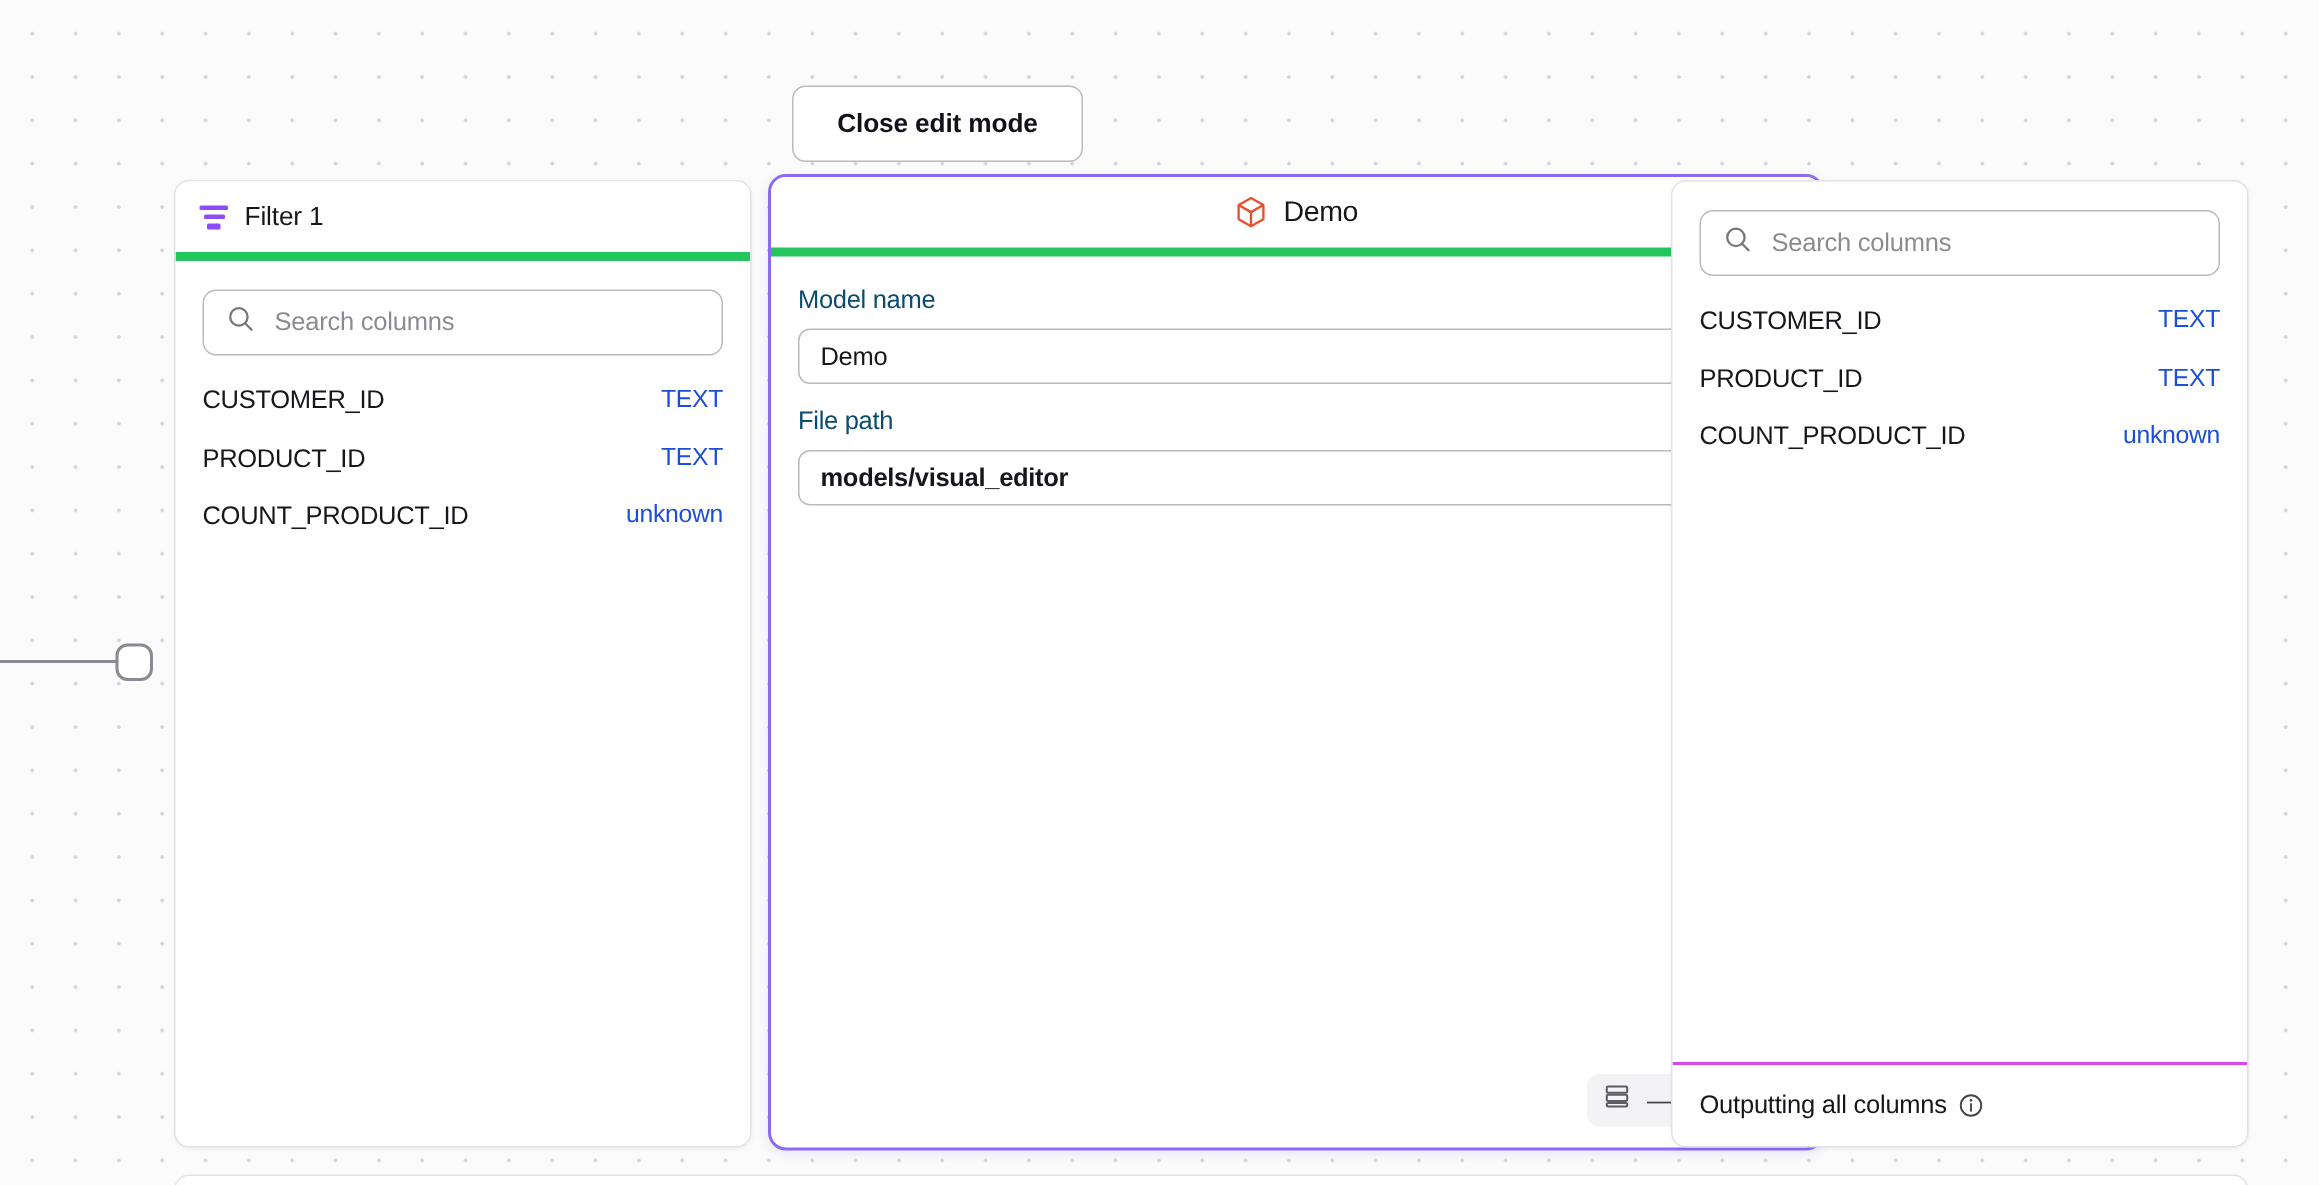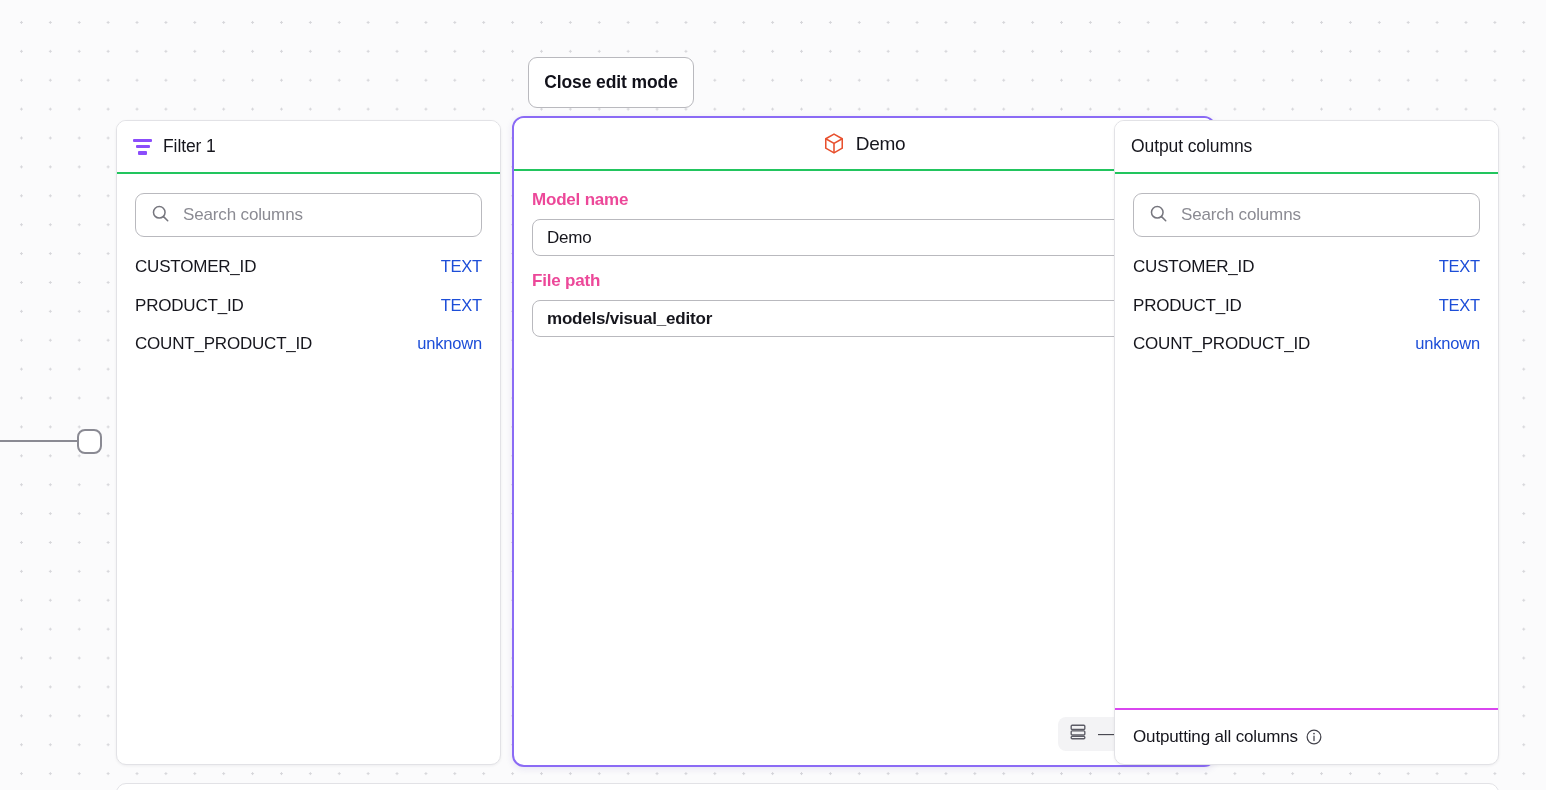--- a/index.html
+++ b/index.html
@@ -21,21 +21,21 @@
     background-image: radial-gradient(circle, #d6d6da 1.1px, rgba(0,0,0,0) 1.2px);
     background-size: 28.9px 28.9px;
     background-position: 7px 8px;
   }
 
   
   #close-edit-mode {
     position: absolute;
     left: 528px;
     top: 57px;
-    width: 166px;
+    width: 194px;
     height: 51px;
     background: #ffffff;
     border: 1px solid #b9b9be;
     border-radius: 9px;
     font-size: 17.5px;
     font-weight: bold;
     color: #11111a;
     letter-spacing: -0.1px;
     cursor: pointer;
     display: flex;
@@ -71,21 +71,21 @@
     border: 1px solid #e2e2e6;
     border-radius: 10px;
     box-shadow: 0 1px 3px rgba(20,20,35,0.06);
     display: flex;
     flex-direction: column;
     overflow: hidden;
   }
   .panel-header {
     height: 53px;
     flex: 0 0 53px;
-    border-bottom: 2px solid #22c55e;
+    border-bottom: 6px solid #22c55e;
     display: flex;
     align-items: center;
     padding: 0 16px;
     gap: 11px;
     background: #ffffff;
   }
   .panel-title {
     font-size: 17.5px;
     color: #16161d;
     letter-spacing: -0.1px;
@@ -220,22 +220,22 @@
     padding: 0;
     cursor: pointer;
     display: flex;
     align-items: center;
     justify-content: center;
   }
 
   
   .form-label {
     font-size: 17px;
-    font-weight: bold;
-    color: #ec4899;
+    font-weight: normal;
+    color: #0c4a6e;
     letter-spacing: -0.2px;
     margin-bottom: 9px;
     display: block;
   }
   .text-field {
     width: 100%;
     height: 37px;
     border: 1px solid #b9b9be;
     border-radius: 8px;
     padding: 0 14px;
@@ -411,23 +411,20 @@
             <line x1="8.5" y1="4.2" x2="8.5" y2="17.8" stroke="#5c5c66" stroke-width="1.5"></line>
             <line x1="13.5" y1="4.2" x2="13.5" y2="17.8" stroke="#5c5c66" stroke-width="1.5"></line>
           </svg>
         </span>
         <span class="stat-val">3</span>
       </span>
     </div>
   </div>
 
   <div class="panel" id="panel-output">
-    <div class="panel-header">
-      <span class="panel-title">Output columns</span>
-    </div>
     <div class="panel-body">
       <div class="search-box">
         <span>
           <svg width="19" height="19" viewBox="0 0 20 20" fill="none">
             <circle cx="8.7" cy="8.7" r="6.1" stroke="#76767e" stroke-width="1.6"></circle>
             <line x1="13.2" y1="13.3" x2="17.6" y2="17.7" stroke="#76767e" stroke-width="1.6" stroke-linecap="round"></line>
           </svg>
         </span>
         <input type="text" placeholder="Search columns" style="">
       </div>

